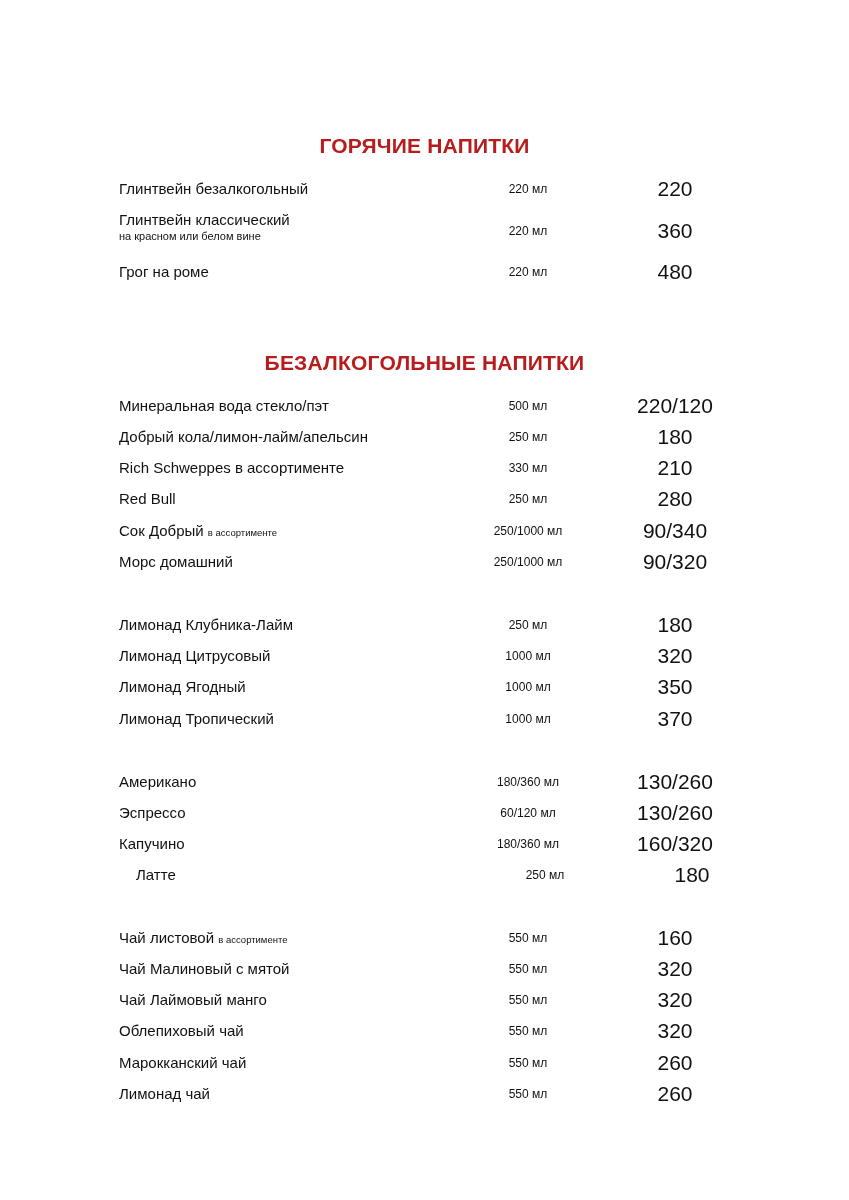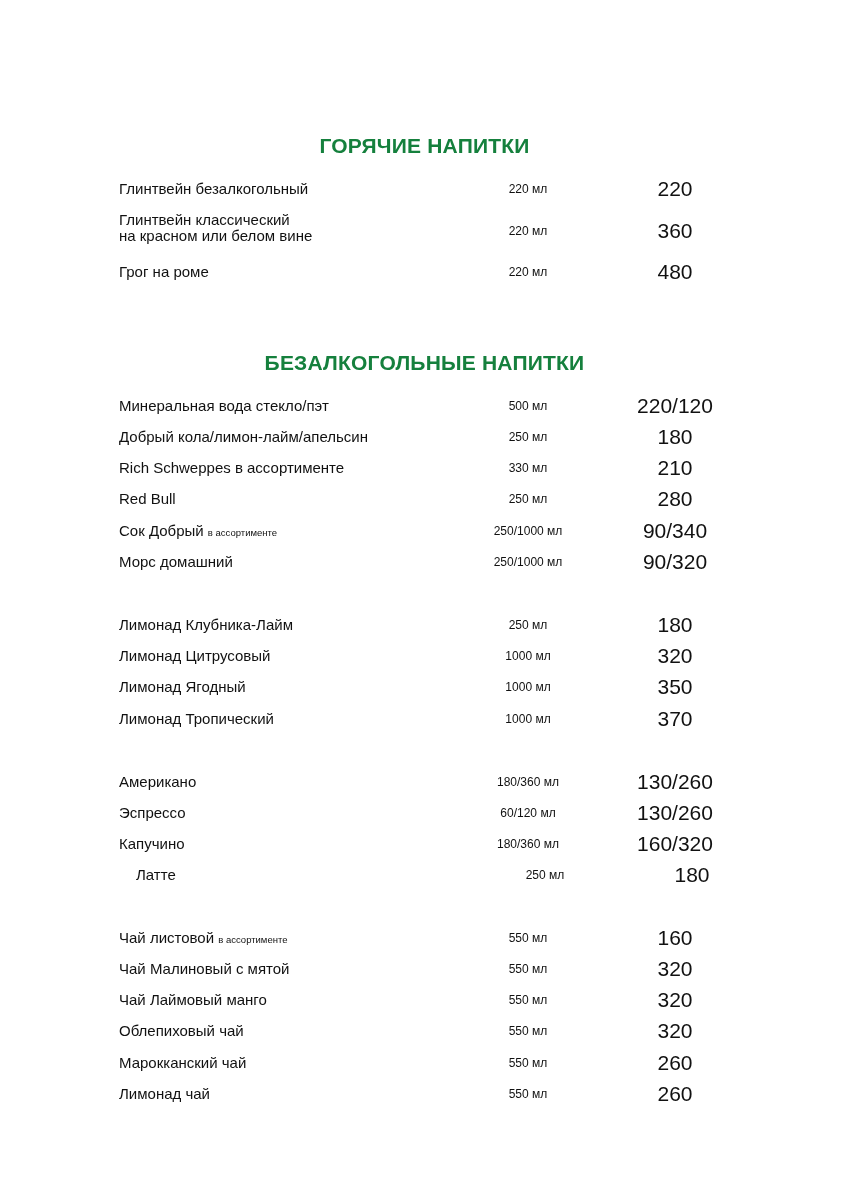--- a/index.html
+++ b/index.html
@@ -1,27 +1,27 @@
 <!DOCTYPE html>
 <html><head>
 <meta charset="utf-8">
 <style>
   html, body { margin: 0; padding: 0; background: #ffffff; }
   body { width: 849px; height: 1200px; position: relative; overflow: hidden;
          font-family: "Liberation Sans", "DejaVu Sans", sans-serif; color: #111111; }
   .heading { position: absolute; left: 0; width: 849px; text-align: center;
-             font-weight: bold; font-size: 21px; letter-spacing: 0.2px; color: #15803d; }
+             font-weight: bold; font-size: 21px; letter-spacing: 0.2px; color: #b91c1c; }
   .row { position: absolute; left: 0; width: 849px; height: 24px; }
   .name { position: absolute; left: 119px; top: 0; font-size: 15px; line-height: 24px; white-space: nowrap; }
   .note { font-size: 9.5px; margin-top: 20px; }
   .vol { position: absolute; left: 478px; width: 100px; top: 0; text-align: center; font-size: 12px; line-height: 25px; white-space: nowrap; }
   .price { position: absolute; left: 625px; width: 100px; top: 0; text-align: center; font-size: 21px; line-height: 24px; white-space: nowrap; }
   .row.two { height: 40px; }
   .row.two .name { line-height: 18px; }
-  .row.two .sub { display: block; font-size: 15px; line-height: 14px; }
+  .row.two .sub { display: block; font-size: 11px; line-height: 14px; }
   .row.two .vol { line-height: 40px; }
   .row.two .price { line-height: 40px; }
 </style>
 </head>
 <body>
 
 <div class="heading" style="top:134px;">ГОРЯЧИЕ НАПИТКИ</div>
 
 <div class="row" style="top:177px;">
   <span class="name">Глинтвейн безалкогольный</span>

